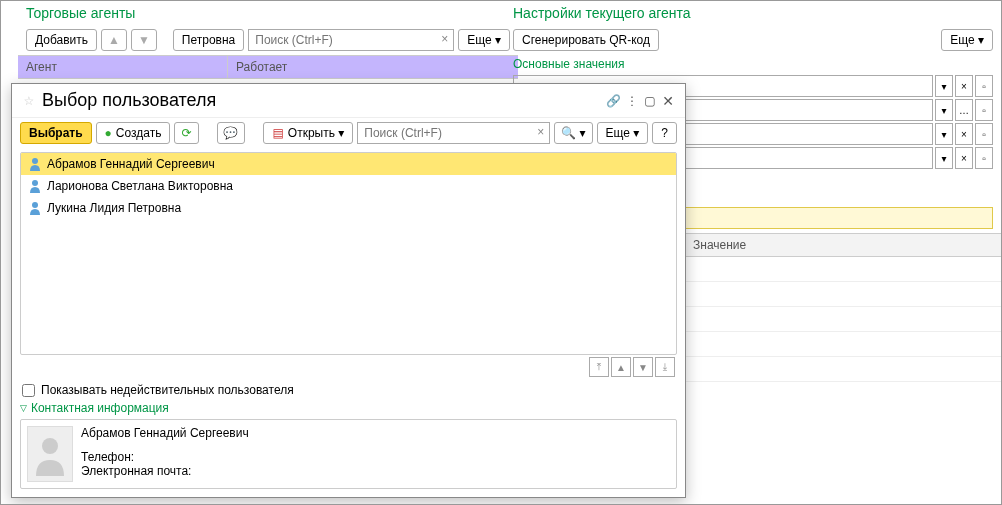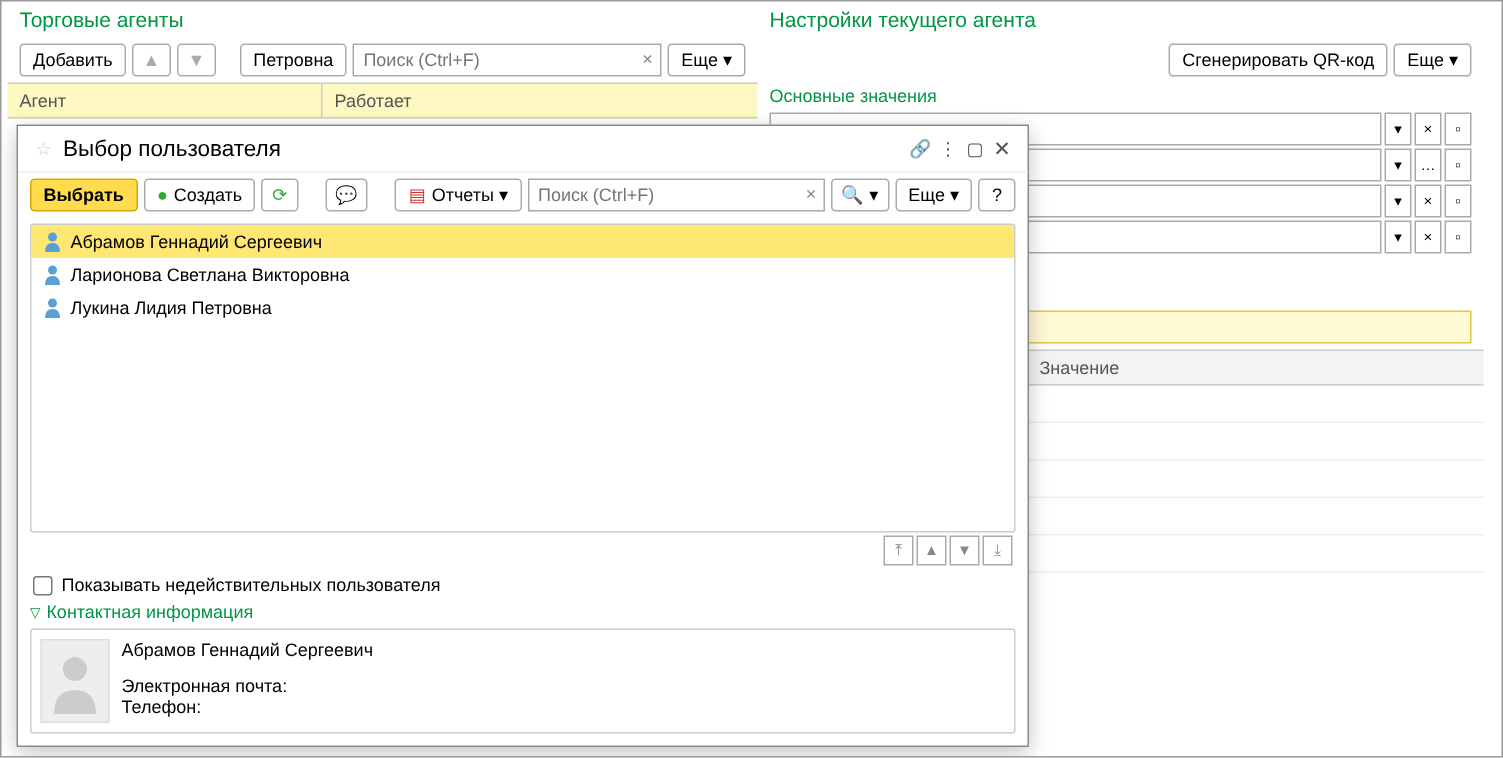--- a/index.html
+++ b/index.html
@@ -1,28 +1,28 @@
 <!DOCTYPE html>
 <html><head>
 <meta charset="utf-8">
 <style>
   * { box-sizing: border-box; margin: 0; padding: 0; font-family: Arial, sans-serif; font-size: 12px; }
   body { background: #fff; width: 1002px; height: 505px; position: relative; border: 1px solid #999; overflow: hidden; }
   .btn { display: inline-flex; align-items: center; justify-content: center; border: 1px solid #aaa; background: #fff; padding: 3px 8px; height: 22px; cursor: pointer; border-radius: 3px; }
   .btn-yellow { background: #ffdb4d; border-color: #d4a800; font-weight: bold; }
   .input { border: 1px solid #aaa; padding: 2px 6px; height: 22px; background: #fff; }
   .section-title { color: #009646; font-size: 14px; padding: 4px 8px; }
-  .left-panel { position: absolute; left: 4px; top: 0; width: 500px; }
-  .right-panel { position: absolute; left: 504px; top: 0; right: 12px; }
+  .left-panel { position: absolute; left: 17px; top: 0; width: 500px; }
+  .right-panel { position: absolute; left: 504px; top: 0; right: 0; }
   .toolbar { display: flex; gap: 4px; padding: 4px 8px; align-items: center; }
-  .table-header { display: flex; background: #fef9c3; border-top: 1px solid #ccc; border-bottom: 1px solid #ccc; }
+  .table-header { display: flex; background: #c4b5fd; border-top: 1px solid #ccc; border-bottom: 1px solid #ccc; }
   .th { padding: 4px 8px; border-right: 1px solid #ccc; color: #555; }
   .modal { position: absolute; left: 10px; top: 82px; width: 675px; height: 415px; background: #fff; border: 1px solid #888; box-shadow: 0 4px 14px rgba(0,0,0,0.25); display: flex; flex-direction: column; z-index: 10; }
   .modal-titlebar { display: flex; align-items: center; padding: 6px 8px; border-bottom: 1px solid #eee; }
-  .modal-title { font-size: 15px; margin-left: 4px; flex: 1; }
+  .modal-title { font-size: 18px; margin-left: 4px; flex: 1; }
   .tb-icon { display:inline-flex; align-items:center; justify-content:center; width:18px; height:18px; }
   .list { flex: 1; overflow: auto; border: 1px solid #ccc; margin: 4px 8px 0 8px; border-radius: 2px; }
   .list-row { display: flex; align-items: center; padding: 4px 8px; gap: 6px; }
   .list-row.selected { background: #ffe773; }
   .user-ico { width: 12px; height: 14px; }
   .contact-title { color: #009646; padding: 2px 8px; display:flex; align-items:center; gap:4px; }
   .contact-box { display:flex; gap:8px; margin:2px 8px 8px 8px; border:1px solid #ccc; border-radius:2px; padding:6px; }
   .avatar { width:46px; height:56px; background:#eee; border:1px solid #ddd; display:flex; align-items:center; justify-content:center; }
   .field-row { display:flex; align-items:center; gap:2px; margin:2px 0; }
   .field-input { flex:1; border:1px solid #aaa; height:22px; }
@@ -53,21 +53,21 @@
     <button class="btn"><span>Еще</span>&nbsp;▾</button>
   </div>
   <div class="table-header">
     <div class="th" style="width:210px">Агент</div>
     <div class="th" style="width:70px;border-right:none">Работает</div>
   </div>
 </div>
 
 <div class="right-panel">
   <div class="section-title">Настройки текущего агента</div>
-  <div class="toolbar" style="justify-content:flex-end">
+  <div class="toolbar" style="justify-content:space-between">
     <button class="btn">Сгенерировать QR-код</button>
     <button class="btn"><span>Еще</span>&nbsp;▾</button>
   </div>
   <div style="color:#009646;padding:2px 8px">Основные значения</div>
 
   <div style="padding:0 8px">
     <div class="field-row">
       <div class="field-input"></div>
       <div class="mini-btn">▾</div>
       <div class="mini-btn">×</div>
@@ -133,21 +133,21 @@
     <button class="btn" style="padding:0 6px">
         <span style="color:#3a3">⟳</span>
       </button>
     <span style="width:10px"></span>
     <button class="btn" style="padding:0 6px">
         <span style="color:#888">💬</span>
       </button>
     <span style="width:10px"></span>
     <button class="btn">
       <span style="color:#c33;margin-right:4px">▤</span>
-      <span>Отчеты</span>&nbsp;▾
+      <span>Открыть</span>&nbsp;▾
     </button>
     <div style="position:relative;flex:1;display:flex">
       <input class="input" style="flex: 1 1 0%;" placeholder="Поиск (Ctrl+F)">
       <span style="position:absolute;right:6px;top:3px;color:#888;cursor:pointer">×</span>
     </div>
     <button class="btn" style="padding:0 6px"><span>🔍</span>&nbsp;▾</button>
     <button class="btn"><span>Еще</span>&nbsp;▾</button>
     <button class="btn" style="padding:0 8px">?</button>
   </div>
 
@@ -196,17 +196,17 @@
 
   <div class="contact-box">
     <div class="avatar">
       <svg width="36" height="44" viewBox="0 0 36 44">
           <circle cx="18" cy="14" r="8" fill="#ccc"></circle>
           <path d="M4 44 Q4 28 18 28 Q32 28 32 44 Z" fill="#ccc"></path>
         </svg>
     </div>
     <div style="flex:1">
       <div style="margin-bottom:10px">Абрамов Геннадий Сергеевич</div>
+      <div>Телефон:</div>
       <div>Электронная почта:</div>
-      <div>Телефон:</div>
     </div>
   </div>
 </div>
 
 </body></html>

